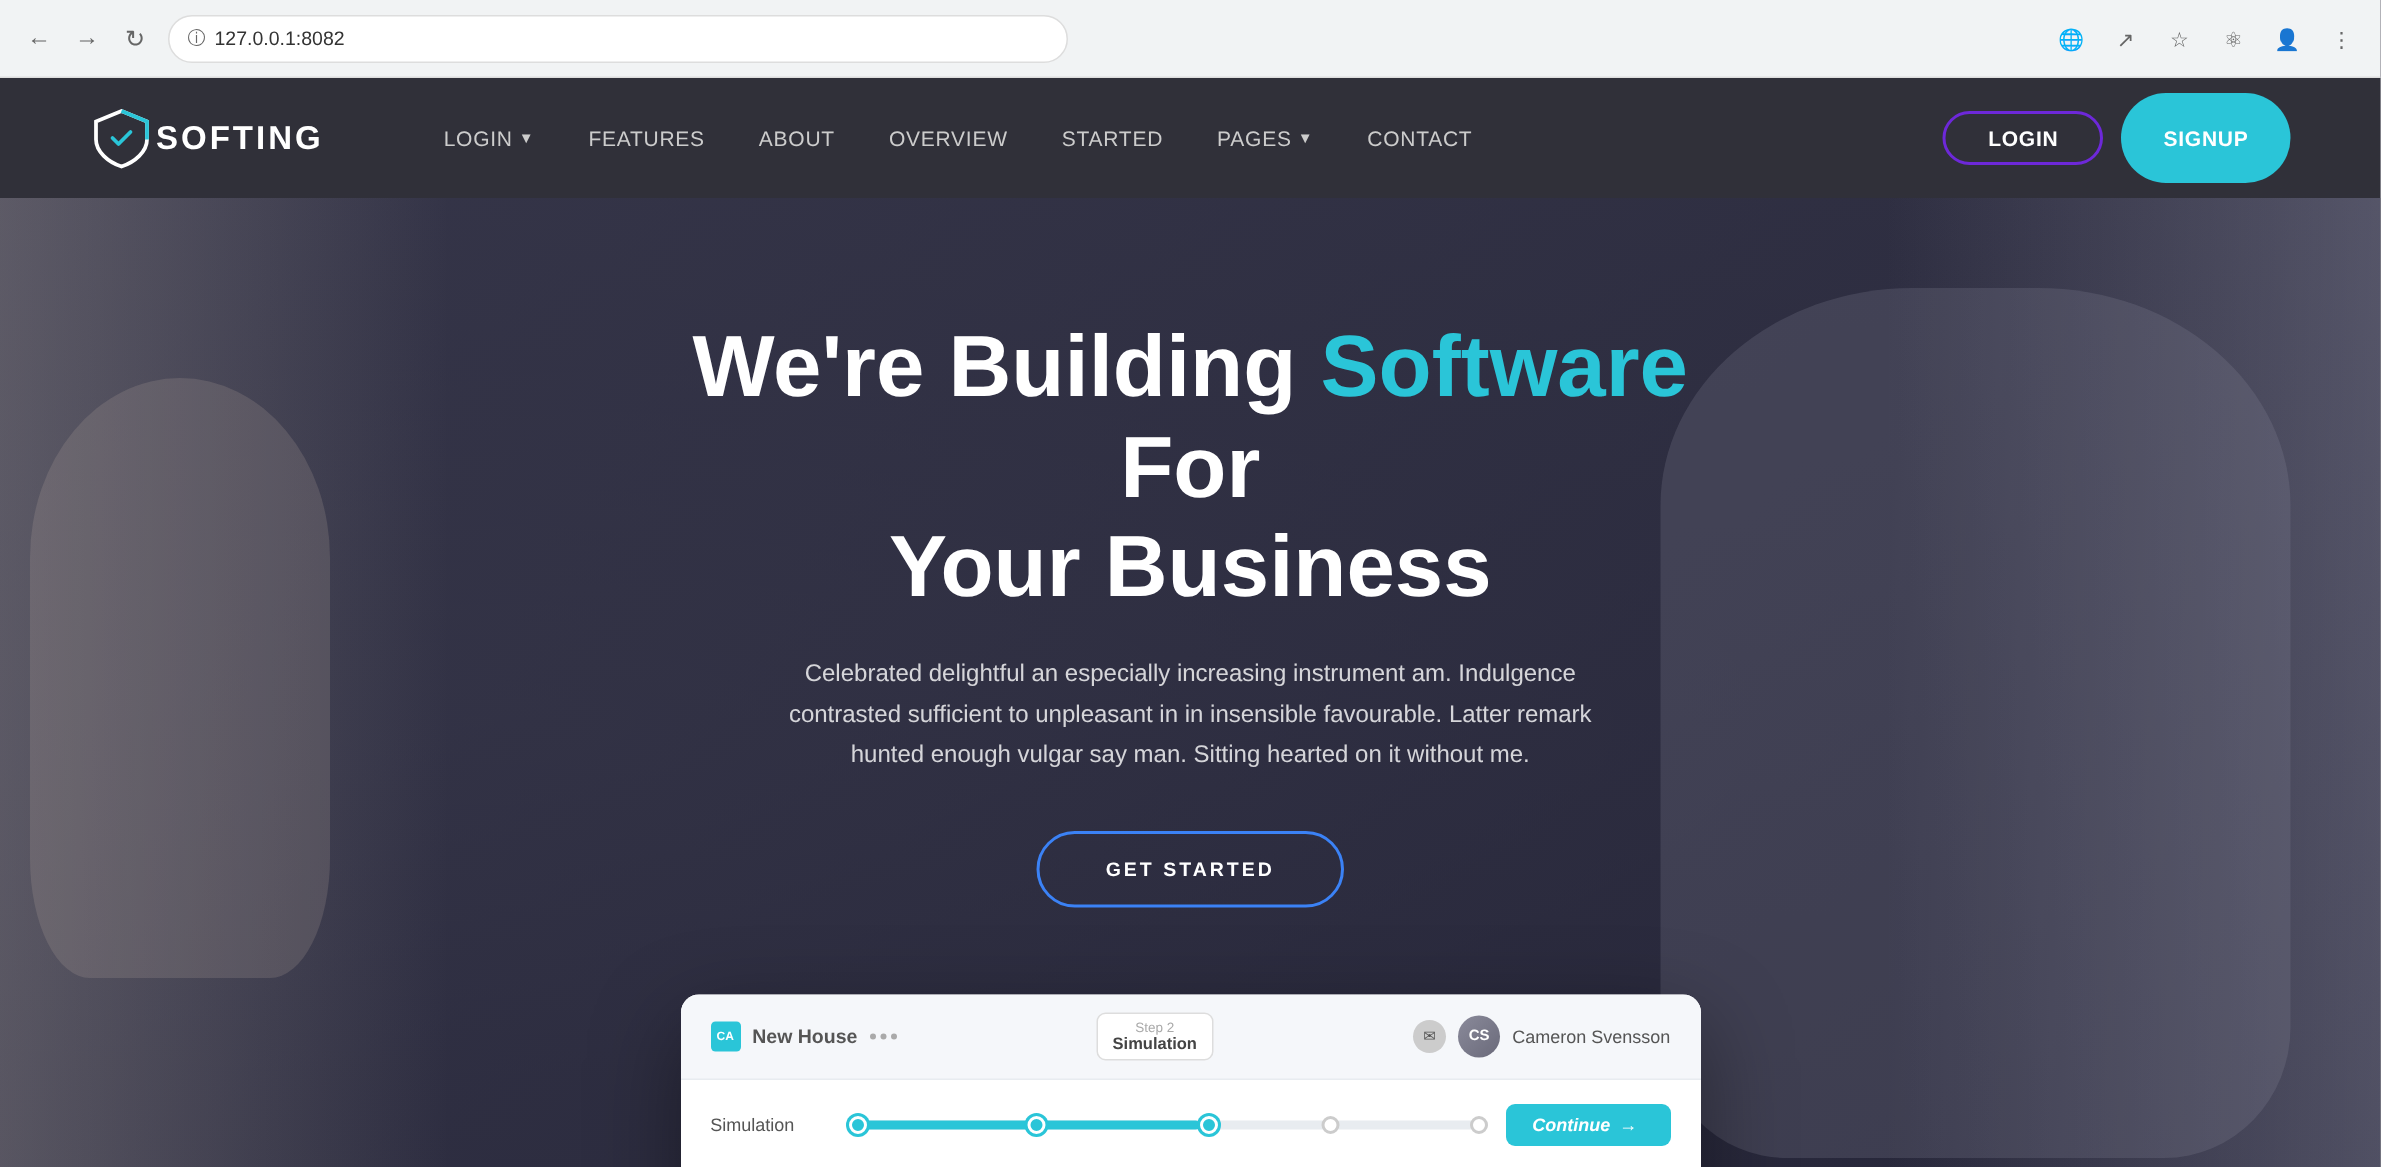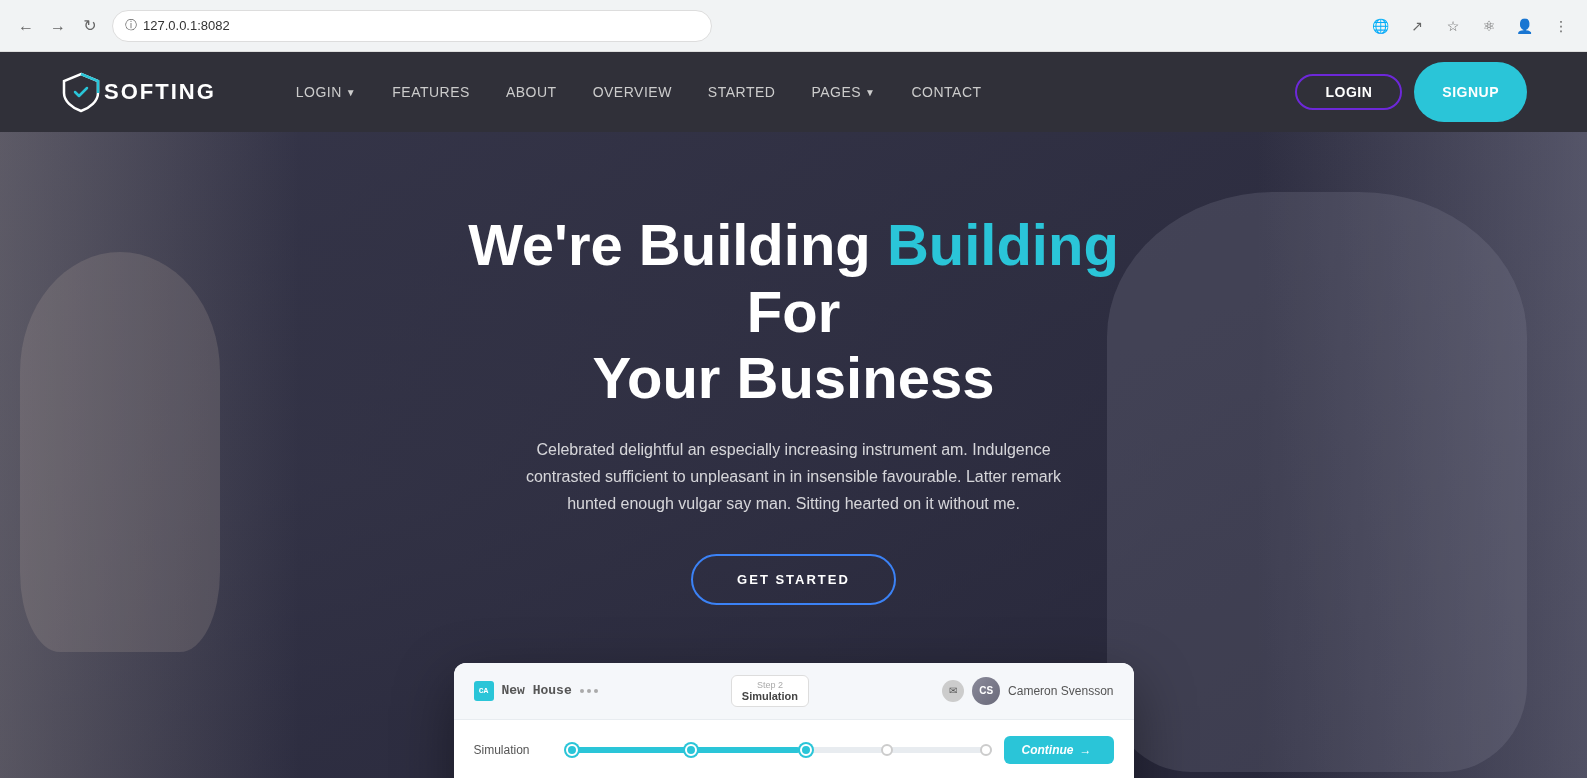--- a/index.html
+++ b/index.html
@@ -210,21 +210,20 @@
       justify-content: space-between;
       border-bottom: 1px solid #e8ecf0;
     }
     .dashboard-logo-area {
       display: flex;
       align-items: center;
       gap: 8px;
       font-size: 13px;
       color: #555;
       font-weight: 600;
-      font-family: Liberation Mono, monospace;
     }
     .dashboard-dots {
       display: flex;
       gap: 3px;
     }
     .dashboard-dot {
       width: 4px; height: 4px;
       background: #aaa;
       border-radius: 50%;
     }
@@ -400,21 +399,21 @@
     <div class="hero-bg"></div>
 
     <div style="position:absolute;left:0;top:0;bottom:0;width:300px;z-index:1;background:linear-gradient(to right, rgba(210,200,190,0.25) 0%, transparent 100%);"></div>
     <div style="position:absolute;right:0;top:0;bottom:0;width:550px;z-index:1;background:linear-gradient(to left, rgba(160,160,180,0.35) 0%, transparent 60%);"></div>
 
     <div style="position:absolute;left:20px;top:120px;width:200px;height:400px;z-index:1;border-radius:50% 50% 20% 20% / 30% 30% 20% 20%;background:rgba(200,185,170,0.18);"></div>
     <div style="position:absolute;right:60px;top:60px;width:420px;height:580px;z-index:1;border-radius:40% 40% 20% 20% / 25% 25% 15% 15%;background:rgba(140,140,160,0.22);"></div>
 
     <div class="hero-content">
       <h1 class="hero-title">
-        <span>We're Building </span><span class="accent">Building</span><span> For<br>Your Business</span>
+        <span>We're Building </span><span class="accent">Software</span><span> For<br>Your Business</span>
       </h1>
       <p class="hero-subtitle">Celebrated delightful an especially increasing instrument am. Indulgence contrasted sufficient to unpleasant in in insensible favourable. Latter remark hunted enough vulgar say man. Sitting hearted on it without me.</p>
       <button class="btn-get-started">GET STARTED</button>
     </div>
 
     <div class="dashboard-preview">
 
       <div class="dashboard-header">
         <div class="dashboard-logo-area">
           <div style="width:20px;height:20px;background:#2ac5d8;border-radius:3px;display:flex;align-items:center;justify-content:center;">

